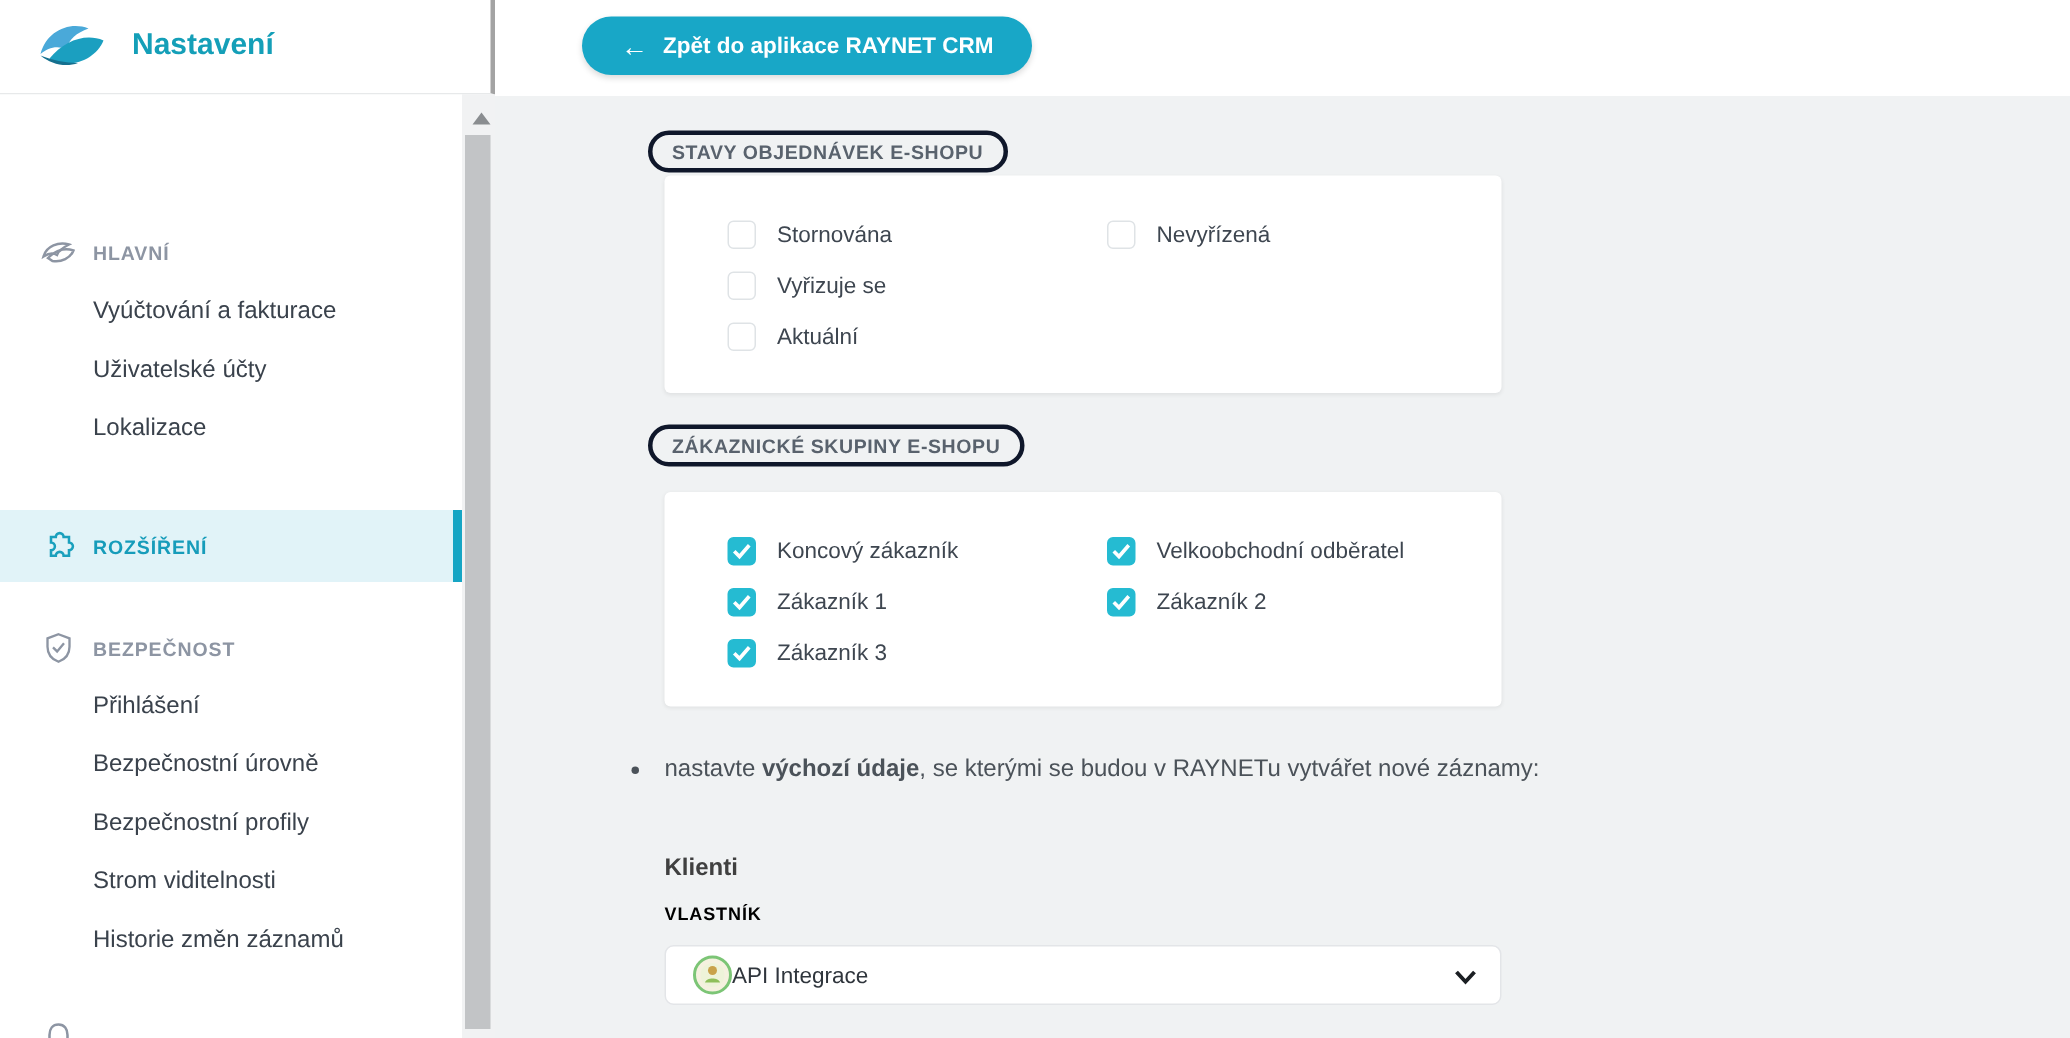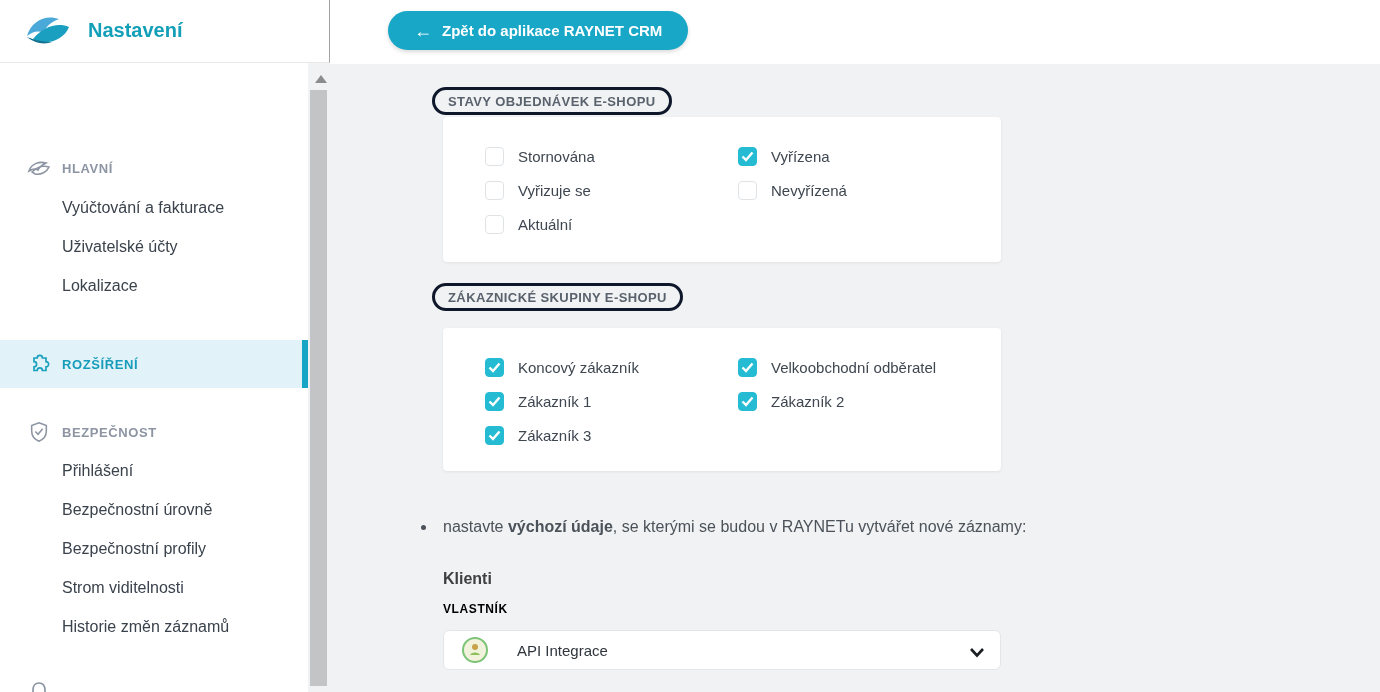--- a/index.html
+++ b/index.html
@@ -2,21 +2,21 @@
 <html><head>
 <meta charset="utf-8">
 <style>
   * { margin:0; padding:0; box-sizing:border-box; }
   html,body { width:1380px; height:692px; overflow:hidden; background:#f0f2f3;
               font-family:"Liberation Sans", sans-serif; }
 
   
   #left-panel { position:absolute; left:0; top:0; width:330px; height:692px; background:#fff; }
   #panel-header { position:absolute; left:0; top:0; width:330px; height:63px; background:#fff;
-                  border-right:1px solid #a3a3a3; border-bottom:1px solid #e7e9ea; }
+                  border-right:3px solid #a3a3a3; border-bottom:1px solid #e7e9ea; }
   #logo { position:absolute; left:24px; top:9px; width:48px; height:42px; }
   #app-title { position:absolute; left:88px; top:19px; font-size:20px; font-weight:bold; color:#149fb8; }
 
   #sidebar { position:absolute; left:0; top:63px; width:308px; height:629px; background:#fff; overflow:hidden; }
   .nav-row { position:absolute; left:0; width:308px; height:40px; display:flex; align-items:center; cursor:pointer; }
   .nav-icon { position:absolute; left:27px; width:24px; height:24px; display:flex; align-items:center; justify-content:center; }
   .nav-section-label { position:absolute; left:62px; font-size:13px; font-weight:bold; color:#8d95a3; letter-spacing:.6px; }
   .nav-link-label { position:absolute; left:62px; font-size:16px; color:#3a424c; }
   .nav-row.active { background:#e1f3f8; height:48px; border-right:6px solid #16a5c4; }
   .nav-row.active .nav-section-label { color:#169cba; }
@@ -45,34 +45,34 @@
   .card-grid { display:grid; grid-template-columns:253px 1fr; padding:29px 0 0 42px; grid-auto-flow:column; }
   .col { display:flex; flex-direction:column; }
   .cb-row { display:flex; align-items:center; margin-bottom:14px; height:20px; cursor:pointer; }
   .cb-box { width:19px; height:19px; border-radius:4px; background:#fff; border:1px solid #dfe3e6;
             margin-right:14px; display:flex; align-items:center; justify-content:center; flex:0 0 auto; }
   .cb-box.checked { background:#25bbd2; border-color:#25bbd2; }
   .cb-box svg { display:none; }
   .cb-box.checked svg { display:block; }
   .cb-label { font-size:15px; color:#3e4650; }
 
-  #note { position:absolute; left:91px; top:518px; display:flex; align-items:flex-start; }
+  #note { position:absolute; left:91px; top:504px; display:flex; align-items:flex-start; }
   #note .dot { width:5px; height:5px; border-radius:50%; background:#4b5259; margin:7px 17px 0 0; }
   #note .txt { font-size:16px; color:#4b5259; }
   #note .txt b { font-weight:bold; }
 
   #clients-title { position:absolute; left:113px; top:570px; font-size:16px; font-weight:bold; color:#404040; }
   #owner-label { position:absolute; left:113px; top:602px; font-size:12px; font-weight:bold; color:#000000; letter-spacing:.6px; }
 
   #owner-select { position:absolute; left:113px; top:630px; width:558px; height:40px; background:#fff;
                   border:1px solid #e3e5e8; border-radius:6px; cursor:pointer;
                   display:flex; align-items:center; }
   #owner-avatar { width:26px; height:26px; border-radius:50%; border:2px solid #7cc576; background:#f5f1df;
                   margin-left:18px; display:flex; align-items:center; justify-content:center; overflow:hidden; }
-  #owner-value { margin-left:29px; font-size:15px; color:#2f353c; }
+  #owner-value { margin-left:0; font-size:15px; color:#2f353c; }
   #owner-chevron { position:absolute; right:15px; top:13px; }
 </style>
 </head>
 <body>
 
 <div id="left-panel">
 
   <div id="panel-header">
     <svg id="logo" viewBox="0 0 48 42">
       <path d="M3 27 C7 12 22 5 35 10 C27 13 22 17 20 24 C14 21 8 23 3 27 Z" fill="#4aa9d9"></path>
@@ -194,28 +194,20 @@
           <span class="cb-label">Vyřizuje se</span>
         </div>
         <div class="cb-row">
           <span class="cb-box">
             
           </span>
           <span class="cb-label">Aktuální</span>
         </div>
       </div>
       <div class="col">
-        <div class="cb-row">
-          <span class="cb-box checked">
-            <svg width="13" height="11" viewBox="0 0 13 11">
-                <polyline points="1.5,5.5 5,9 11.5,1.5" fill="none" stroke="#fff" stroke-width="2.4"></polyline>
-              </svg>
-          </span>
-          <span class="cb-label">Vyřízena</span>
-        </div>
         <div class="cb-row">
           <span class="cb-box">
             
           </span>
           <span class="cb-label">Nevyřízená</span>
         </div>
       </div>
     </div>
   </div>
 

